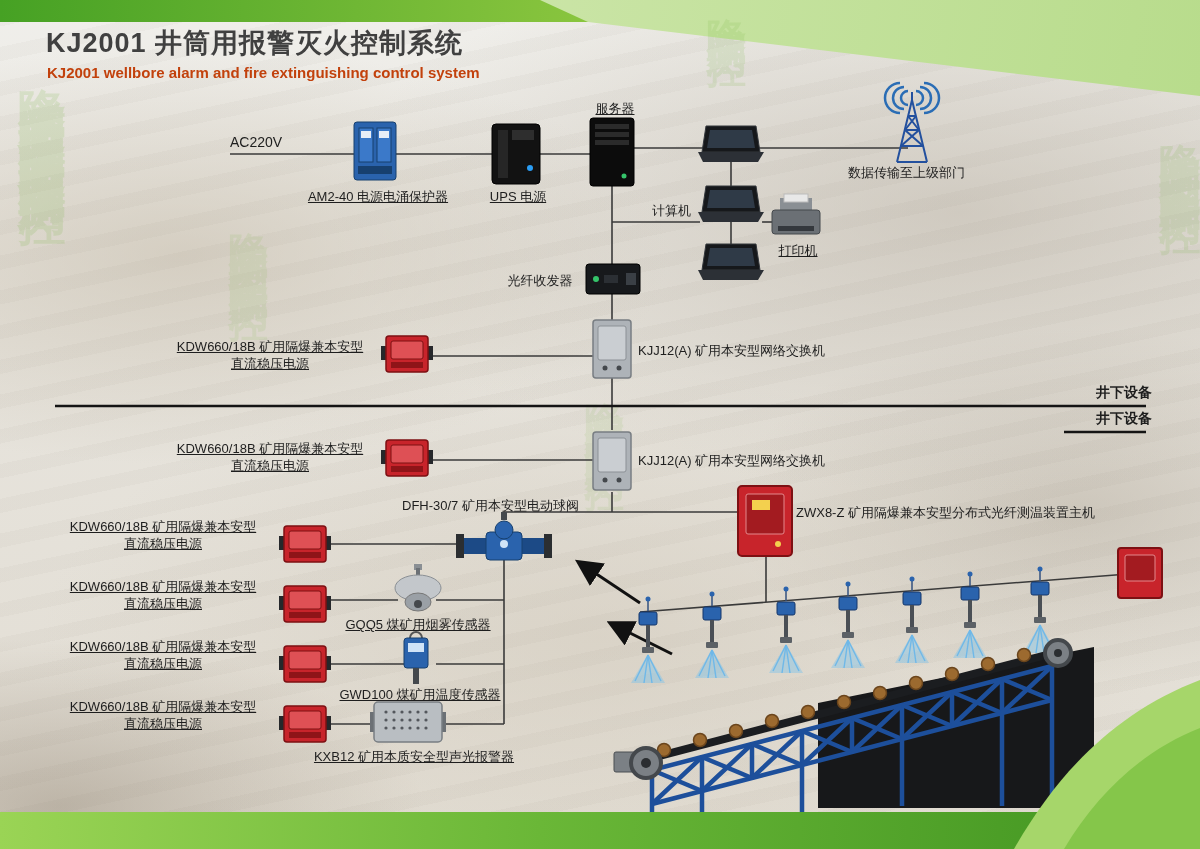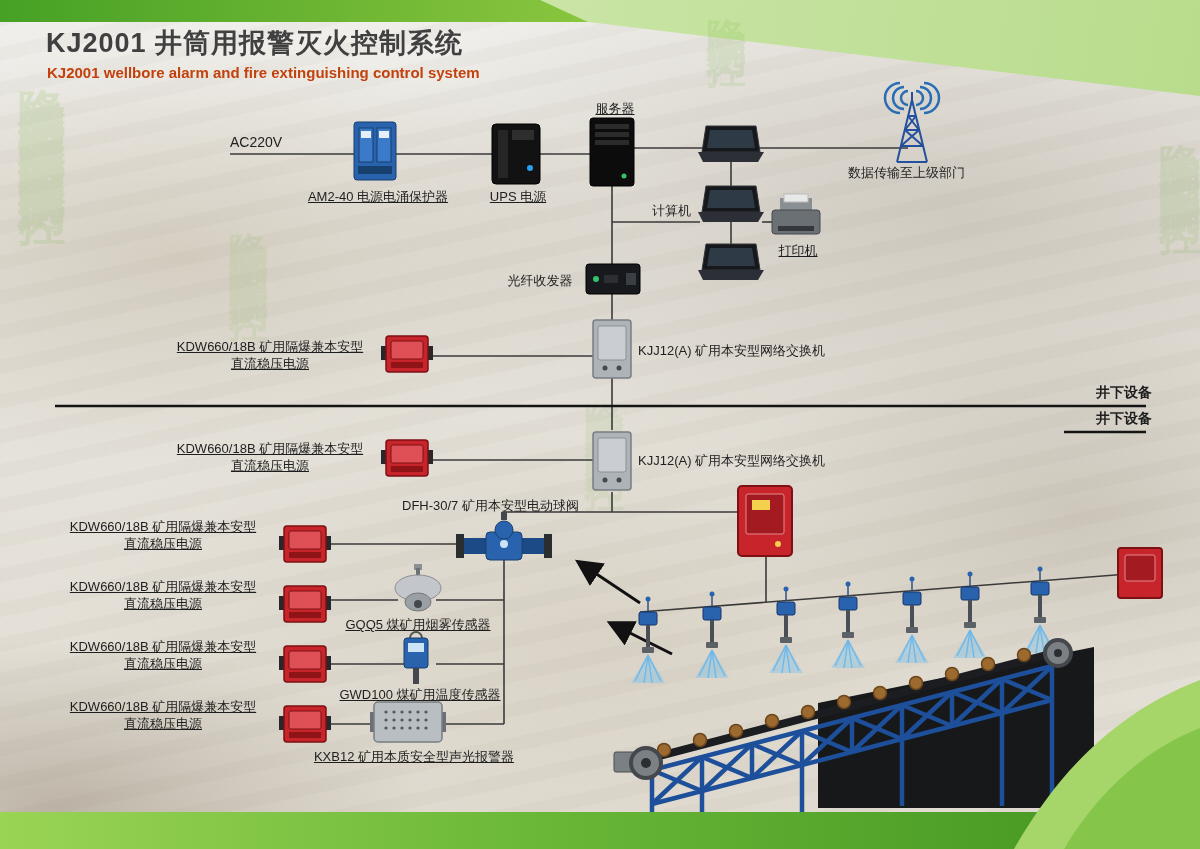--- a/index.html
+++ b/index.html
@@ -349,20 +349,21 @@
   <div class="lbl s14 bold" style="left:1096px;top:384px">井下设备</div>
   <div class="lbl s14 bold" style="left:1096px;top:410px">井下设备</div>
 
   <div class="lbl c blk" style="left:164px;top:440px;width:212px">
     <div>KDW660/18B 矿用隔爆兼本安型</div>
     <div>直流稳压电源</div>
   </div>
   <div class="lbl" style="left:638px;top:452px">KJJ12(A) 矿用本安型网络交换机</div>
 
   <div class="lbl" style="left:402px;top:497px">DFH-30/7 矿用本安型电动球阀</div>
+  <div class="lbl" style="left:796px;top:504px">ZWX8-Z 矿用隔爆兼本安型分布式光纤测温装置主机</div>
 
   <div class="lbl c blk" style="left:56px;top:518px;width:214px">
     <div>KDW660/18B 矿用隔爆兼本安型</div>
     <div>直流稳压电源</div>
   </div>
   <div class="lbl c blk" style="left:56px;top:578px;width:214px">
     <div>KDW660/18B 矿用隔爆兼本安型</div>
     <div>直流稳压电源</div>
   </div>
   <div class="lbl c blk" style="left:56px;top:638px;width:214px">

